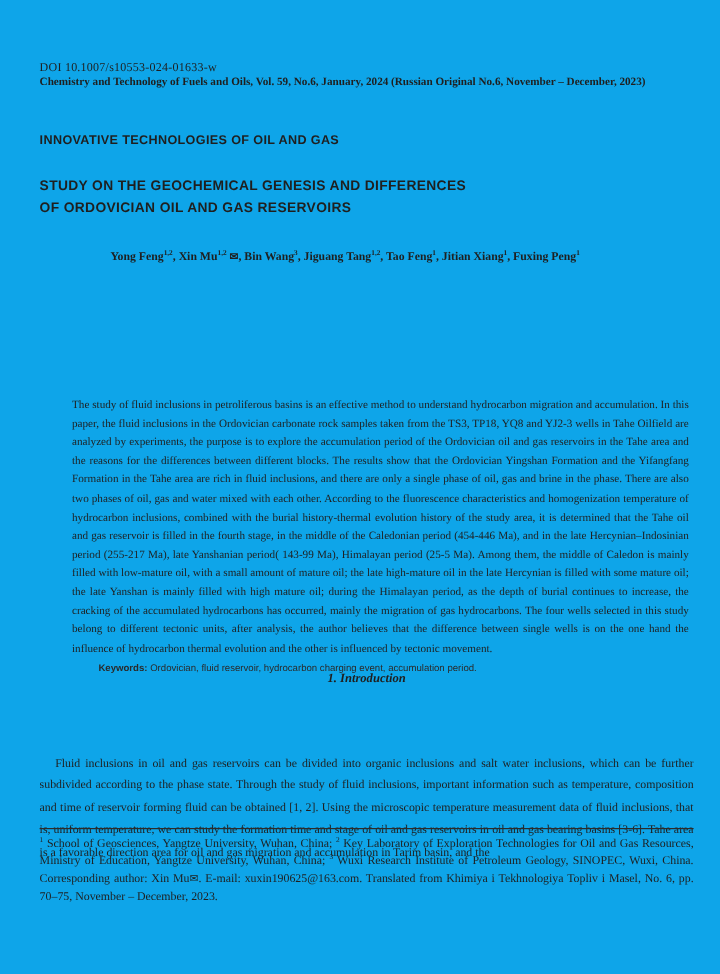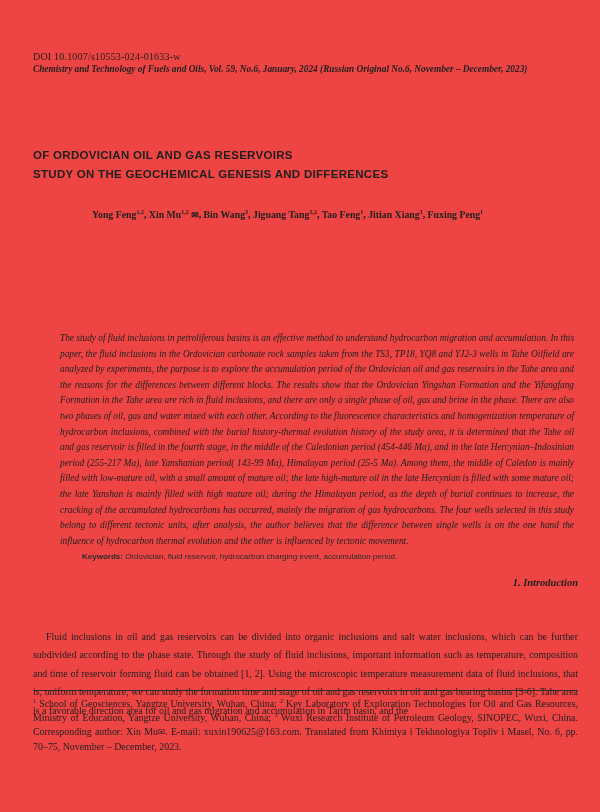--- a/index.html
+++ b/index.html
@@ -1,50 +1,51 @@
 <!DOCTYPE html>
 <html><head>
 <meta charset="utf-8">
 <style>
   html,body{margin:0;padding:0;background:#e8e8e8;}
   .page{
-    position:relative;width:600px;height:812px;background:#ef4444;overflow:hidden;
+    position:relative;width:600px;height:812px;background:#0ea5e9;overflow:hidden;
     font-family:"Liberation Serif",serif;color:#1f1f1f;margin:0 auto;
   }
   .doi{position:absolute;left:33px;top:51px;font-size:10px;letter-spacing:.2px;}
-  .journal{position:absolute;left:33px;top:64px;font-size:9.3px;font-weight:700;font-style:italic;white-space:nowrap;text-align:right;}
+  .journal{position:absolute;left:33px;top:64px;font-size:9.3px;font-weight:700;white-space:nowrap;text-align:right;}
   .rubric{position:absolute;left:33px;top:111px;font-family:"Liberation Sans",sans-serif;font-weight:700;font-size:10.5px;letter-spacing:.3px;}
   .title{position:absolute;left:33px;top:146px;font-family:"Liberation Sans",sans-serif;font-weight:700;font-size:11.5px;line-height:18.5px;letter-spacing:.3px;}
   .authors{position:absolute;left:92px;top:209px;font-weight:700;font-size:9.8px;}
-  .abstract{position:absolute;left:60px;top:331px;width:514px;font-style:italic;font-size:9.3px;line-height:15.6px;text-align:justify;}
+  .abstract{position:absolute;left:60px;top:331px;width:514px;font-size:9.3px;line-height:15.6px;text-align:justify;}
   .keywords{position:absolute;left:62px;top:552px;font-family:"Liberation Sans",sans-serif;font-size:8px;color:#2a2a2a;}
   .kw-label{font-weight:700;padding-left:20px;}
-  .intro-h{position:absolute;left:33px;top:577px;width:545px;text-align:right;font-weight:700;font-style:italic;font-size:10.5px;}
+  .intro-h{position:absolute;left:33px;top:560px;width:545px;text-align:center;font-weight:700;font-style:italic;font-size:10.5px;}
   .intro-p{position:absolute;left:33px;top:628px;width:545px;height:93px;overflow:hidden;font-size:9.9px;line-height:18.4px;text-align:justify;text-indent:13px;}
   .fn-rule{position:absolute;left:33px;top:690px;width:545px;height:0;border-top:1.4px solid #2b2b2b;}
   .footnote{position:absolute;left:33px;top:697px;width:545px;font-size:9.9px;line-height:14.2px;text-align:justify;}
   .issn{position:absolute;left:33px;top:760px;width:545px;text-align:center;font-size:10px;}
   .pageno{position:absolute;right:40px;top:811px;font-size:8px;font-weight:700;}
   sup{font-size:.62em;line-height:0;}
   .it{}
   .env{font-style:normal;font-size:.9em;}
 </style>
 </head>
 <body>
 
 <div class="page">
 
   <div class="doi">DOI 10.1007/s10553-024-01633-w</div>
 
   <div class="journal">Chemistry and Technology of Fuels and Oils, Vol. 59, No.6, January, 2024 (Russian Original No.6, November – December, 2023)</div>
 
+  <div class="rubric">INNOVATIVE TECHNOLOGIES OF OIL AND GAS</div>
 
   <div class="title">
+    <div>STUDY ON THE GEOCHEMICAL GENESIS AND DIFFERENCES</div>
     <div>OF ORDOVICIAN OIL AND GAS RESERVOIRS</div>
-    <div>STUDY ON THE GEOCHEMICAL GENESIS AND DIFFERENCES</div>
   </div>
 
   <div class="authors"><span>Yong Feng</span><sup>1,2</sup><span>, </span><span>Xin Mu</span><sup>1,2</sup><span> </span><span class="env">✉</span><span>, </span><span>Bin Wang</span><sup>3</sup><span>, </span><span>Jiguang Tang</span><sup>1,2</sup><span>, </span><span>Tao Feng</span><sup>1</sup><span>, </span><span>Jitian Xiang</span><sup>1</sup><span>, </span><span>Fuxing Peng</span><sup>1</sup></div>
 
   <div class="abstract">The study of fluid inclusions in petroliferous basins is an effective method to understand hydrocarbon migration and accumulation. In this paper, the fluid inclusions in the Ordovician carbonate rock samples taken from the TS3, TP18, YQ8 and YJ2-3 wells in Tahe Oilfield are analyzed by experiments, the purpose is to explore the accumulation period of the Ordovician oil and gas reservoirs in the Tahe area and the reasons for the differences between different blocks. The results show that the Ordovician Yingshan Formation and the Yifangfang Formation in the Tahe area are rich in fluid inclusions, and there are only a single phase of oil, gas and brine in the phase. There are also two phases of oil, gas and water mixed with each other. According to the fluorescence characteristics and homogenization temperature of hydrocarbon inclusions, combined with the burial history-thermal evolution history of the study area, it is determined that the Tahe oil and gas reservoir is filled in the fourth stage, in the middle of the Caledonian period (454-446 Ma), and in the late Hercynian–Indosinian period (255-217 Ma), late Yanshanian period( 143-99 Ma), Himalayan period (25-5 Ma). Among them, the middle of Caledon is mainly filled with low-mature oil, with a small amount of mature oil; the late high-mature oil in the late Hercynian is filled with some mature oil; the late Yanshan is mainly filled with high mature oil; during the Himalayan period, as the depth of burial continues to increase, the cracking of the accumulated hydrocarbons has occurred, mainly the migration of gas hydrocarbons. The four wells selected in this study belong to different tectonic units, after analysis, the author believes that the difference between single wells is on the one hand the influence of hydrocarbon thermal evolution and the other is influenced by tectonic movement.</div>
 
   <div class="keywords">
     <span class="kw-label">Keywords:</span><span> Ordovician, fluid reservoir, hydrocarbon charging event, accumulation period.</span>
   </div>
 

